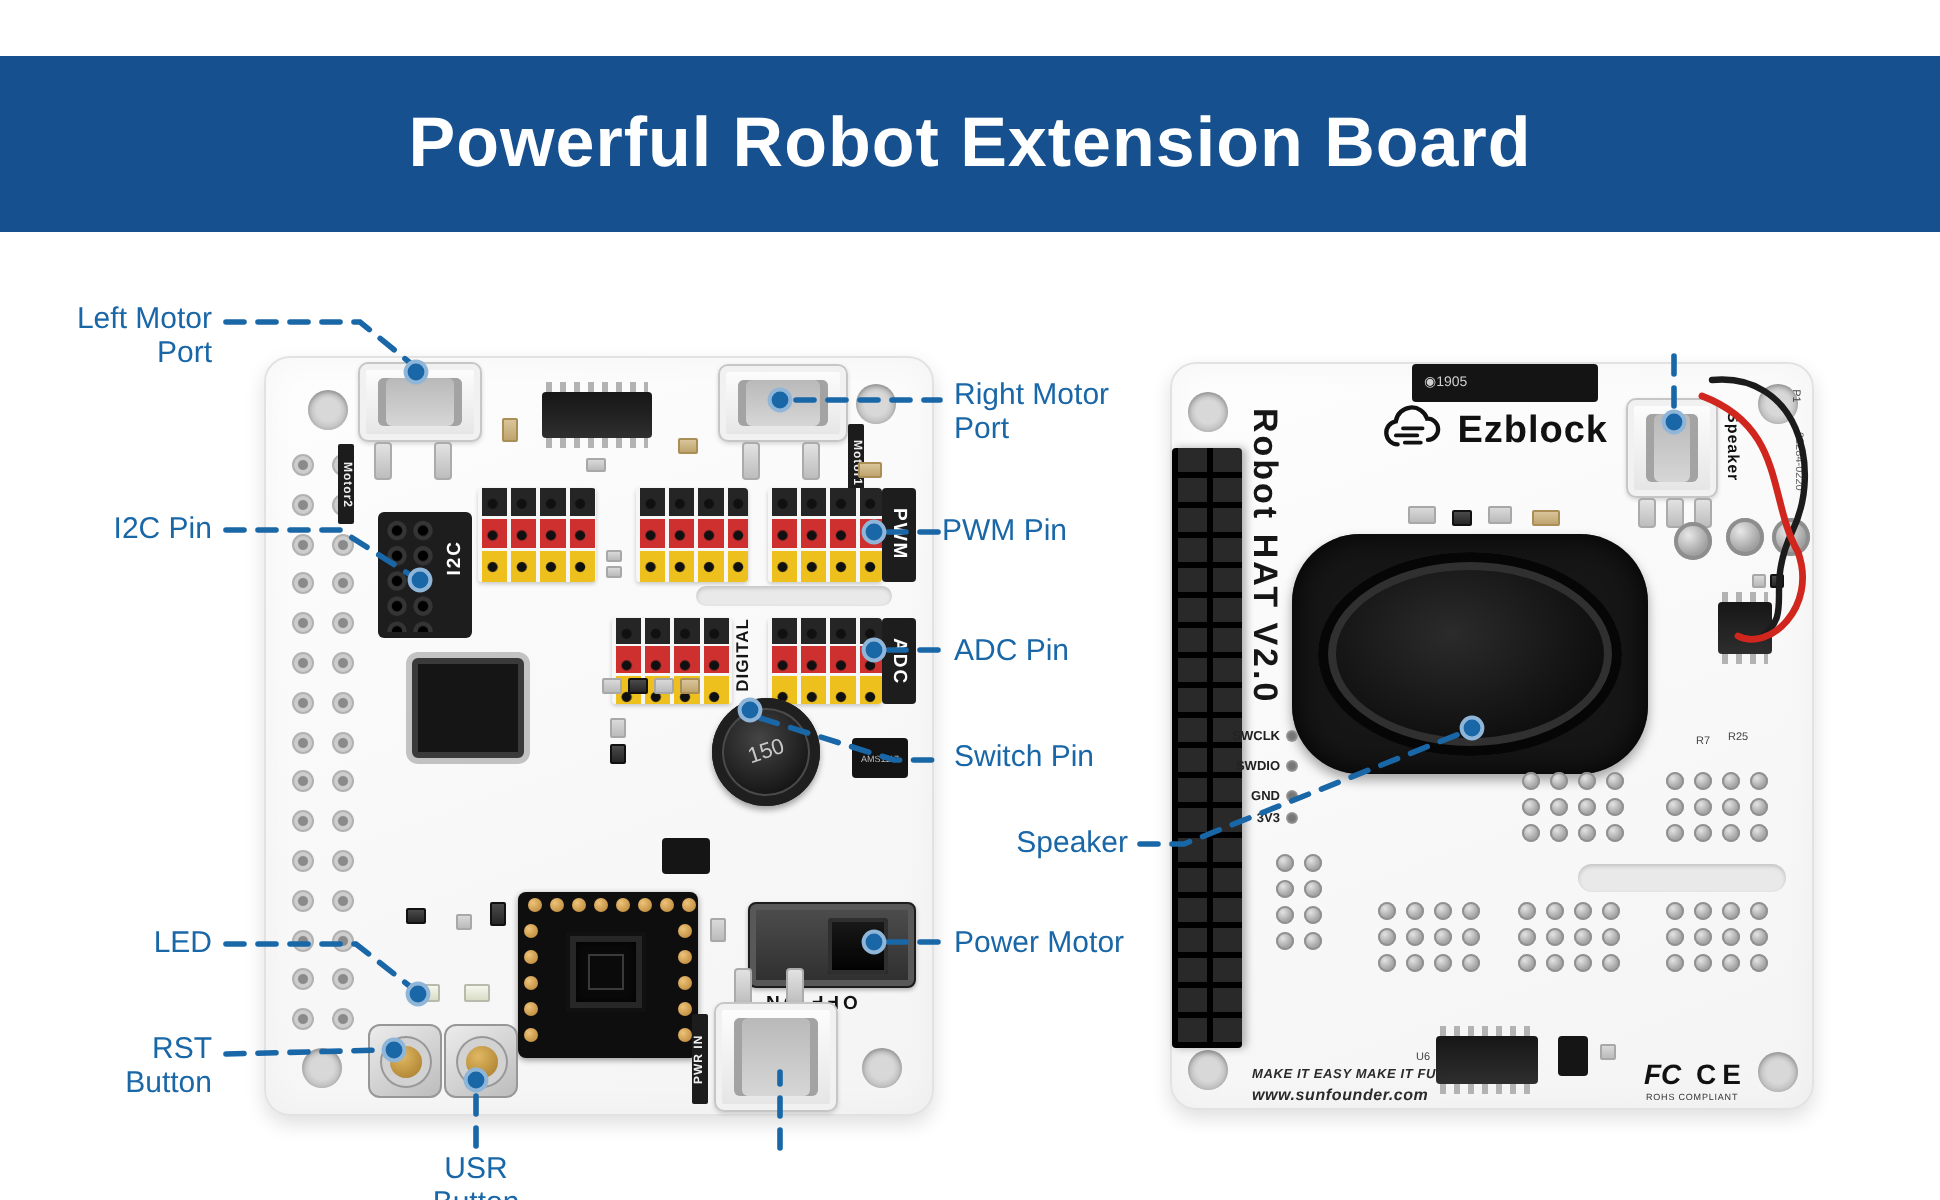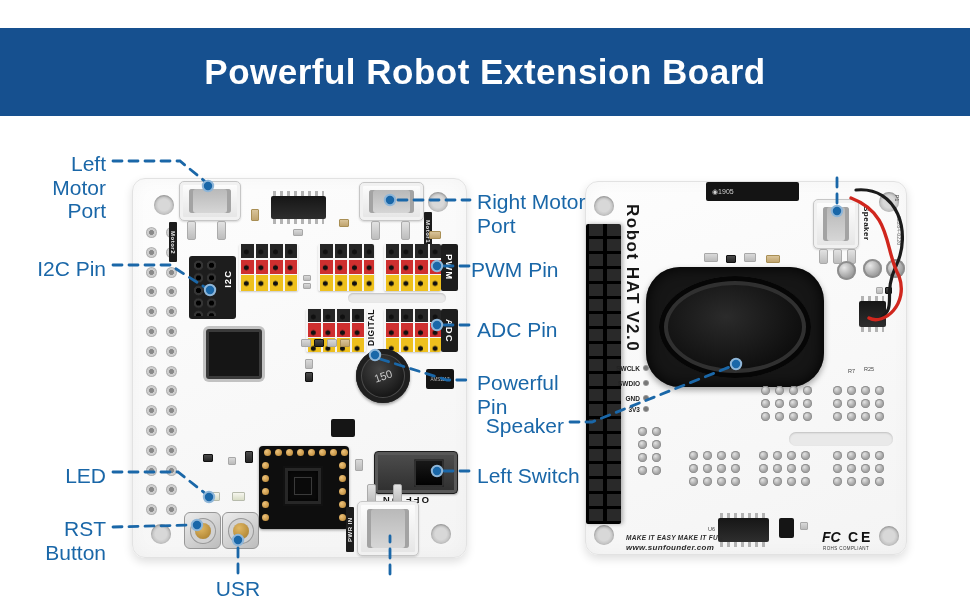--- a/index.html
+++ b/index.html
@@ -100,21 +100,21 @@
   .cert.ce{font-style:normal;letter-spacing:3px;}
   .rohs{font-size:4.5px;color:#333;letter-spacing:.4px;}
   .sidecode{writing-mode:vertical-rl;font-size:5.5px;color:#666;}
   
   .overlay{position:absolute;left:0;top:0;pointer-events:none;}
   .dash{fill:none;stroke:var(--accent,#1a67a8);stroke-width:2.8;stroke-dasharray:9 7;stroke-linecap:round;}
   .dot{fill:var(--accent,#1a67a8);stroke:#8fb6d8;stroke-width:2;}
   .wire{fill:none;stroke-linecap:round;}
   .wire.red{stroke:var(--wire_red,#d0261d);stroke-width:3.4;}
   .wire.blk{stroke:var(--wire_black,#1b1b1b);stroke-width:3.2;}
-  .co{position:absolute;color:var(--accent,#1a67a8);font-size:21px;line-height:1.13;}
+  .co{position:absolute;color:var(--accent,#1a67a8);font-size:15px;line-height:1.13;}
   .co span{display:block;}
   .co.r{text-align:right;} .co.c{text-align:center;} .co.l{text-align:left;}
 </style>
 </head>
 <body>
 
 <div class="stage">
 
   <header class="banner">
     <h1>Powerful Robot Extension Board</h1>
@@ -261,20 +261,27 @@
     <span class="mhole" style="left:293px;top:10px;"></span>
     <span class="mhole" style="left:8px;top:343px;"></span>
     <span class="mhole" style="left:293px;top:344px;"></span>
 
     <div class="bar" style="left:120px;top:0;width:93px;height:19px;">
       <span style="position:static">◉1905</span>
     </div>
     <div class="gpio" style="left:0;top:42px;width:35px;height:300px;"></div>
     <span class="rname" style="left:36px;top:22px;height:170px;">Robot HAT V2.0</span>
 
+    <div class="logo" style="left:103px;top:20px;width:115px;height:27px;">
+      <svg width="40" height="27" viewBox="0 0 40 27">
+        <path d="M11 21a6.5 6.5 0 0 1-1-12.9A9 9 0 0 1 27.5 6.6 5.8 5.8 0 0 1 28 18.5" fill="none" stroke="#111" stroke-width="2.4" stroke-linecap="round"></path>
+        <path d="M14 12h11M10 16h12M15 20h9" stroke="#111" stroke-width="2.1" stroke-linecap="round"></path>
+      </svg>
+      <span class="logotxt">Ezblock</span>
+    </div>
 
     <span class="smd" style="left:118px;top:71px;width:14px;height:9px;"></span>
     <span class="smd dk" style="left:140px;top:73px;width:10px;height:8px;"></span>
     <span class="smd" style="left:158px;top:71px;width:12px;height:9px;"></span>
     <span class="smd tan" style="left:180px;top:73px;width:14px;height:8px;"></span>
 
     <div class="conn" style="left:227px;top:17px;width:46px;height:50px;"></div>
     <span class="leg" style="left:233px;top:67px;height:15px;"></span>
     <span class="leg" style="left:247px;top:67px;height:15px;"></span>
     <span class="leg" style="left:261px;top:67px;height:15px;"></span>
@@ -446,22 +453,22 @@
     <span>Right Motor</span>
     <span>Port</span>
   </div>
   <div class="co l" style="left:471px;top:230px;width:110px;">
     <span>PWM Pin</span>
   </div>
   <div class="co l" style="left:477px;top:290px;width:110px;">
     <span>ADC Pin</span>
   </div>
   <div class="co l" style="left:477px;top:343px;width:110px;">
-    <span>Powerful Pin</span>
+    <span>Switch Pin</span>
   </div>
   <div class="co l" style="left:477px;top:436px;width:120px;">
-    <span>Left Switch</span>
+    <span>Power Motor</span>
   </div>
   <div class="co r" style="left:476px;top:386px;width:88px;">
     <span>Speaker</span>
   </div>
 
 </div>
 
 </body></html>

